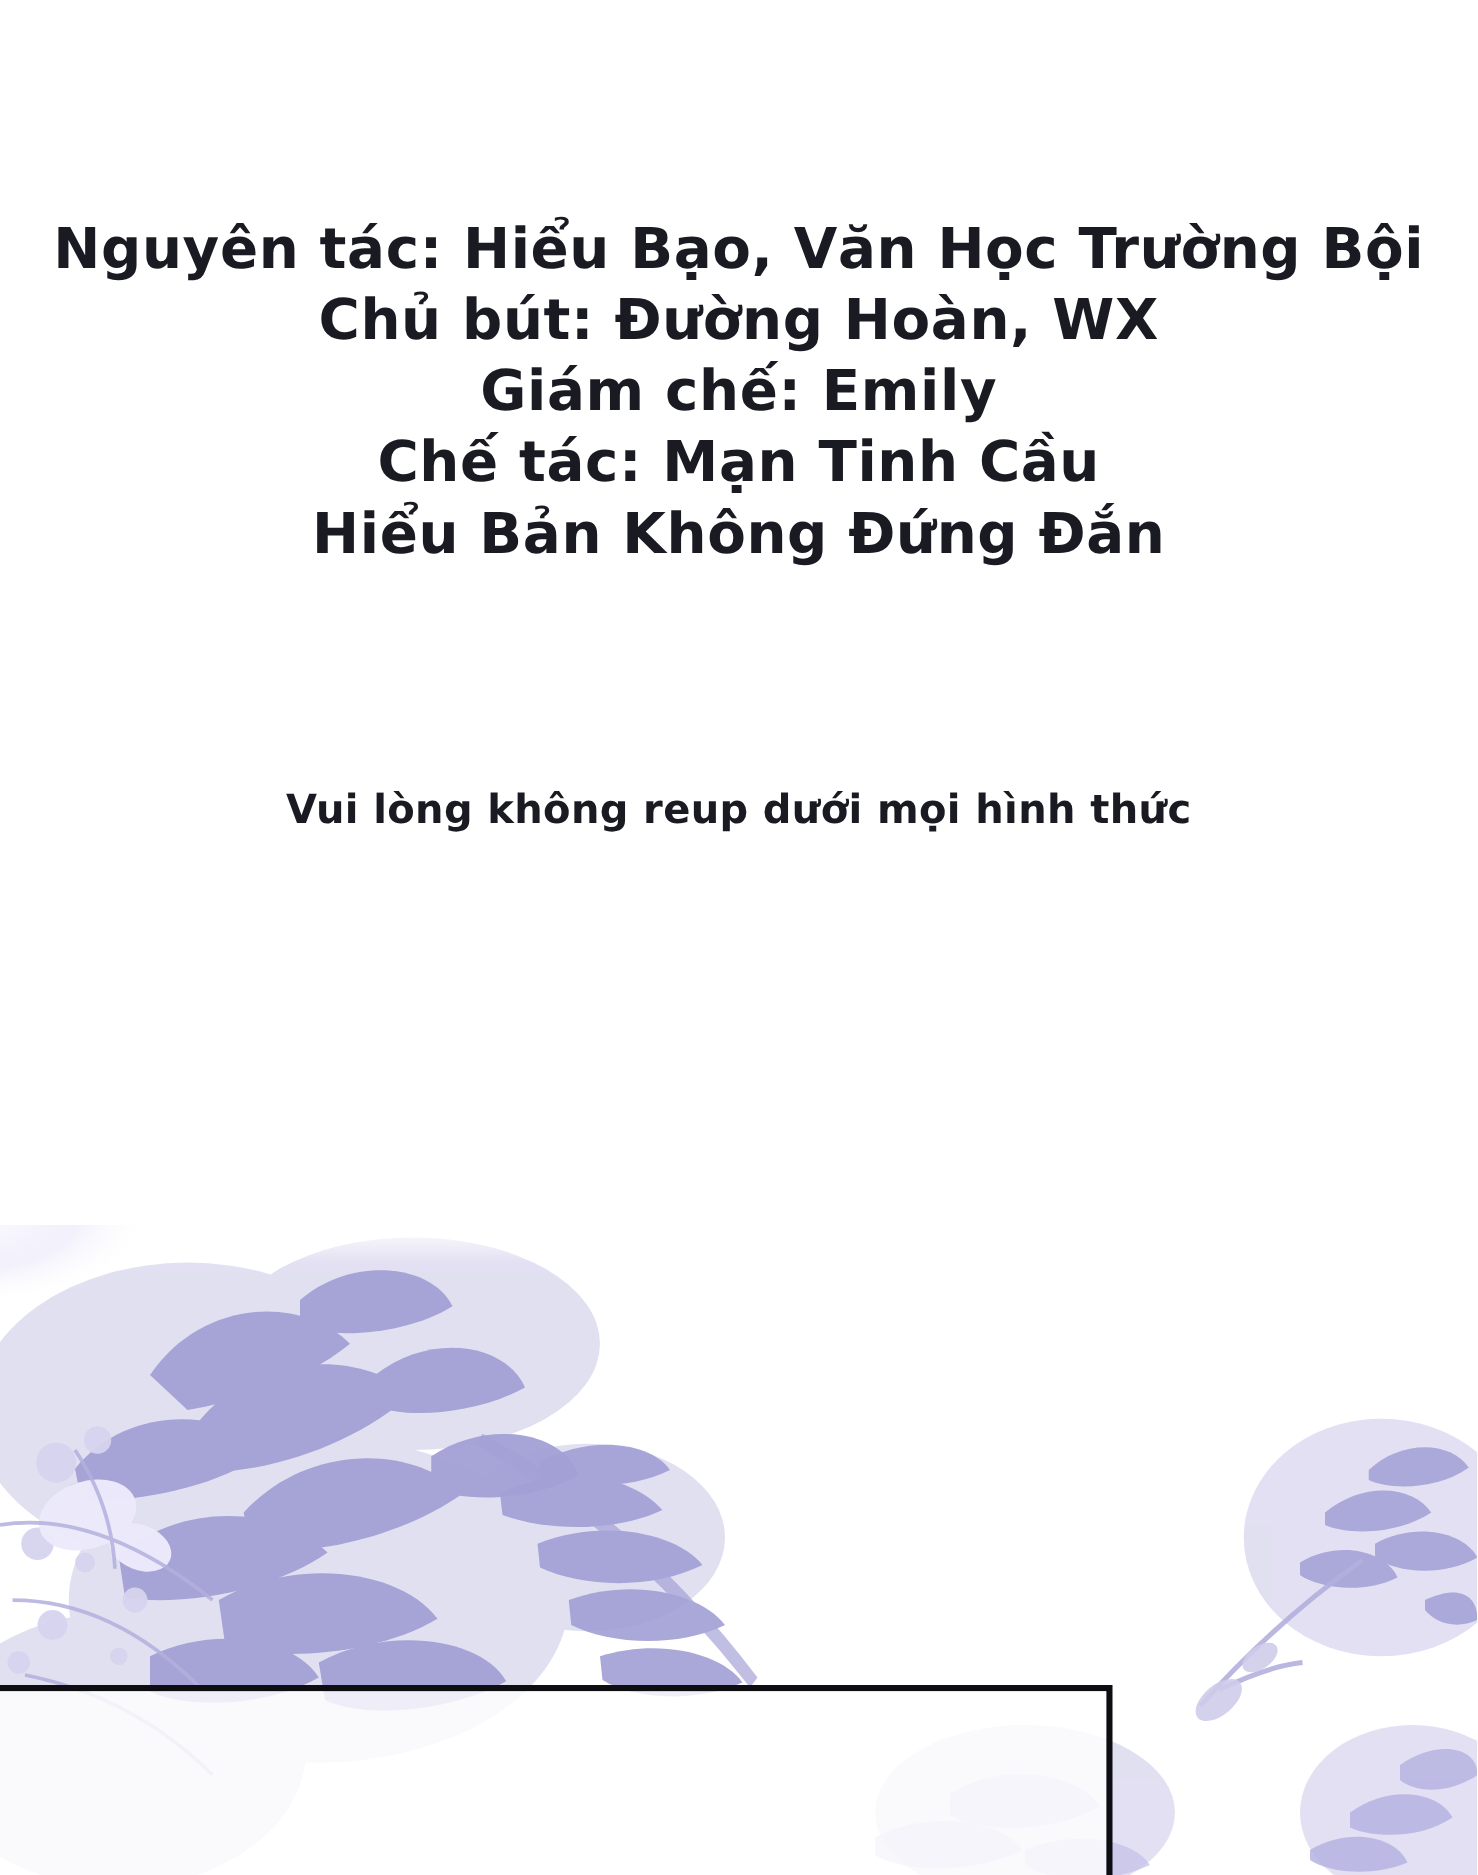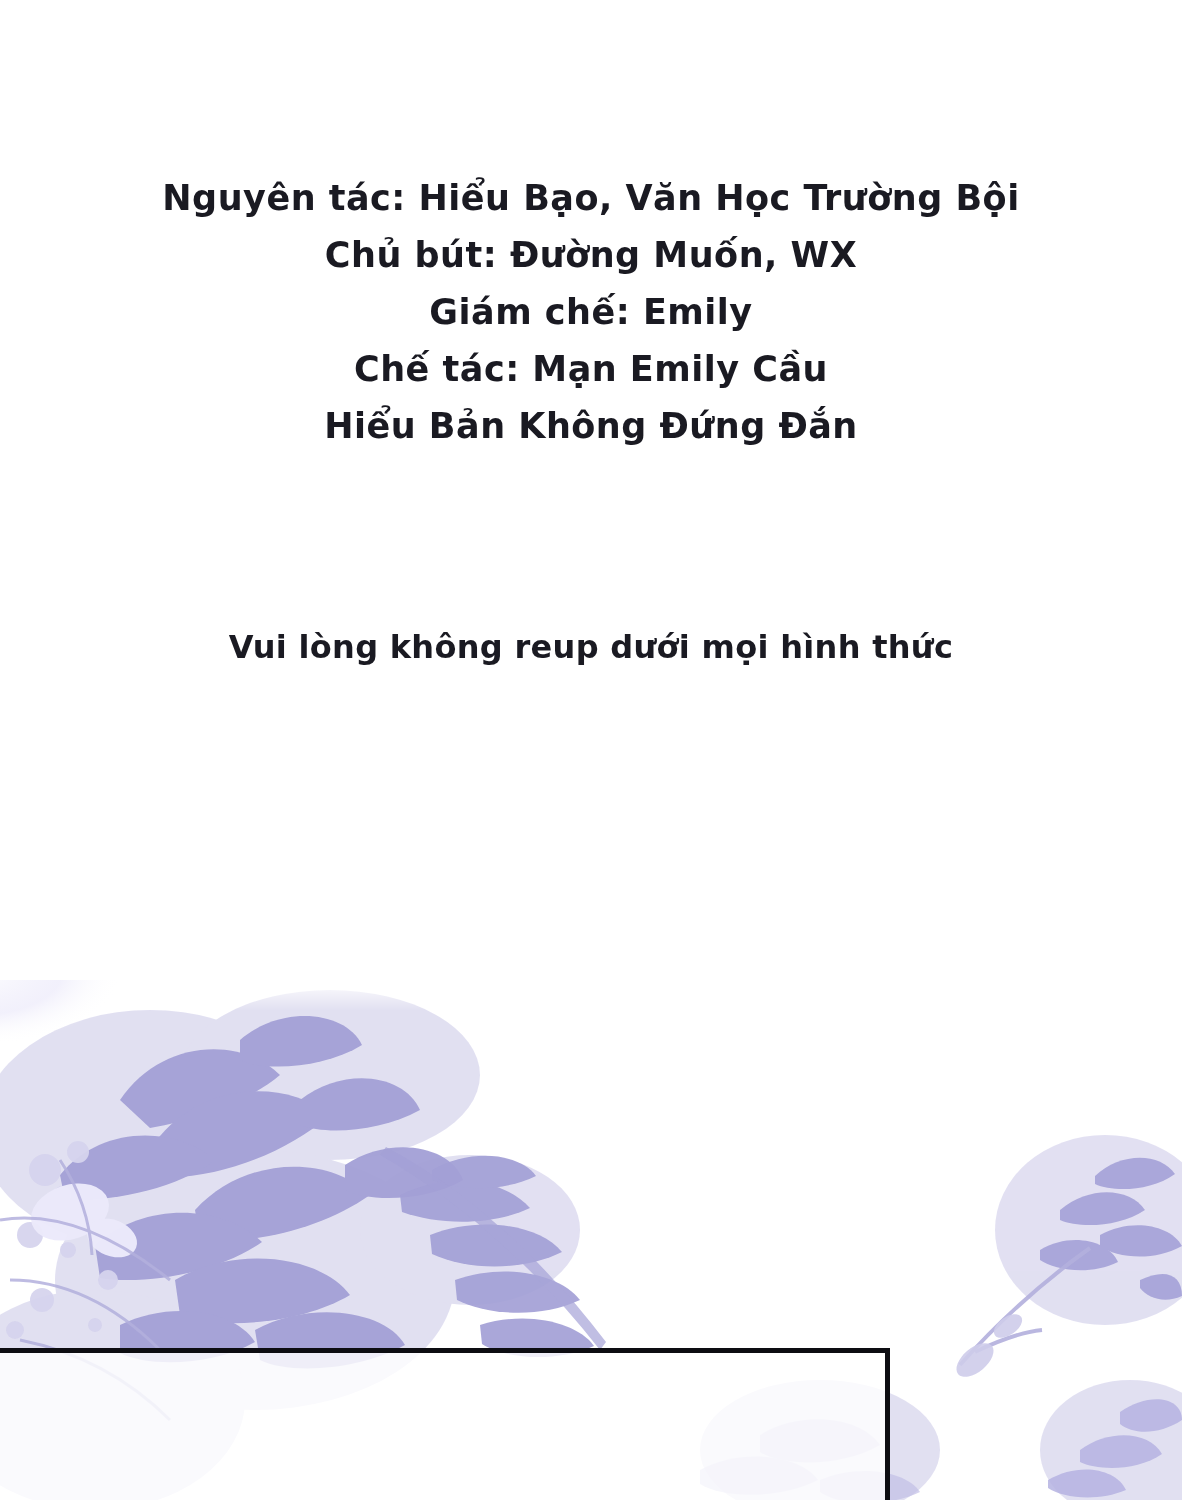--- a/index.html
+++ b/index.html
@@ -21,21 +21,21 @@
   
   .credits {
     position: absolute;
     top: 170px;
     left: 0;
     width: 1182px;
     text-align: center;
     color: #1a1a22;
     font-family: "DejaVu Sans", sans-serif;
     font-weight: bold;
-    font-size: 35px;
+    font-size: 45px;
     line-height: 57px;
     letter-spacing: 0.5px;
   }
   .credits .line {
     display: block;
     white-space: nowrap;
   }
   .notice {
     position: absolute;
     top: 628px;
@@ -91,23 +91,23 @@
     white-space: pre-wrap;
   }
 </style>
 </head>
 <body>
 
 <div class="page">
 
   <div class="credits">
     <span class="line">Nguyên tác: Hiểu Bạo, Văn Học Trường Bội</span>
-    <span class="line">Chủ bút: Đường Muốn, WX</span>
+    <span class="line">Chủ bút: Đường Hoàn, WX</span>
     <span class="line">Giám chế: Emily</span>
-    <span class="line">Chế tác: Mạn Emily Cầu</span>
+    <span class="line">Chế tác: Mạn Tinh Cầu</span>
     <span class="line">Hiểu Bản Không Đứng Đắn</span>
   </div>
 
   <div class="notice">Vui lòng không reup dưới mọi hình thức</div>
 
   <div class="artwork">
     <svg width="1182" height="520" viewBox="0 0 1182 520" xmlns="http://www.w3.org/2000/svg">
       <defs>
         <radialGradient id="glow" cx="12%" cy="14%" r="34%">
           <stop offset="0%" stop-color="#ffffff" stop-opacity="1"></stop>

